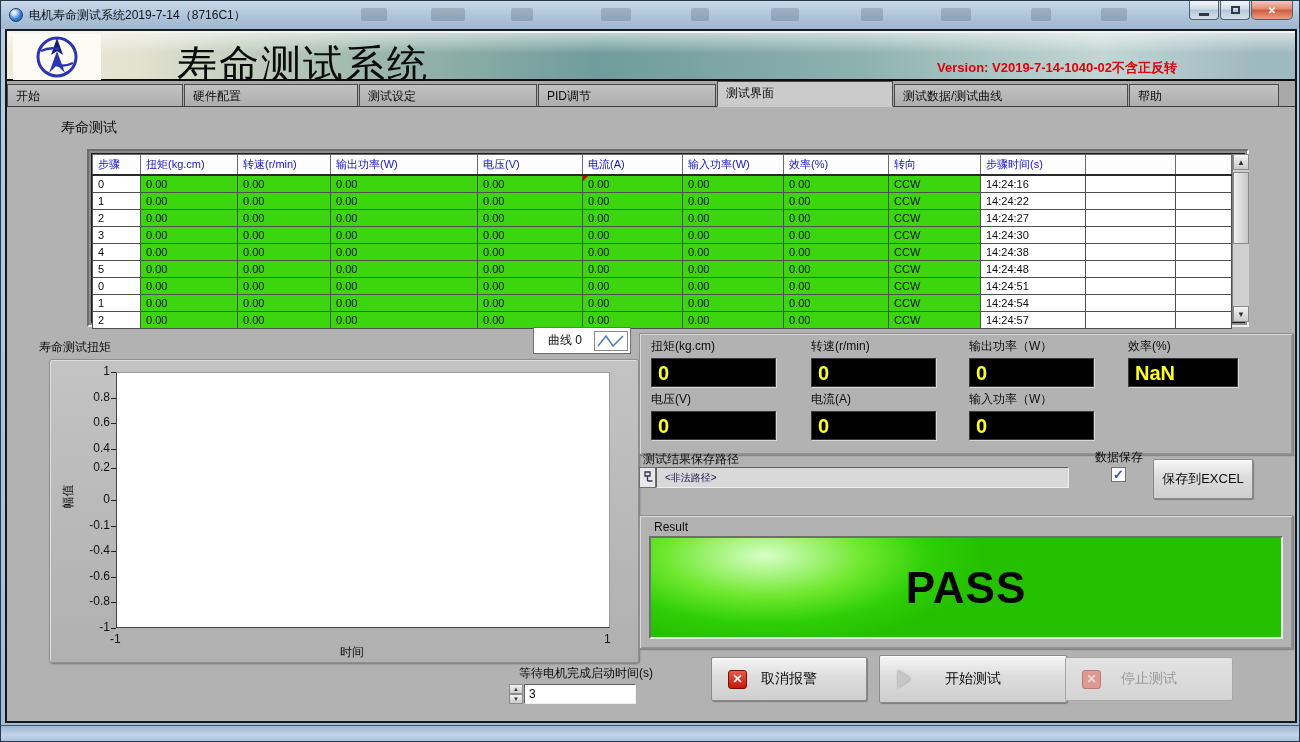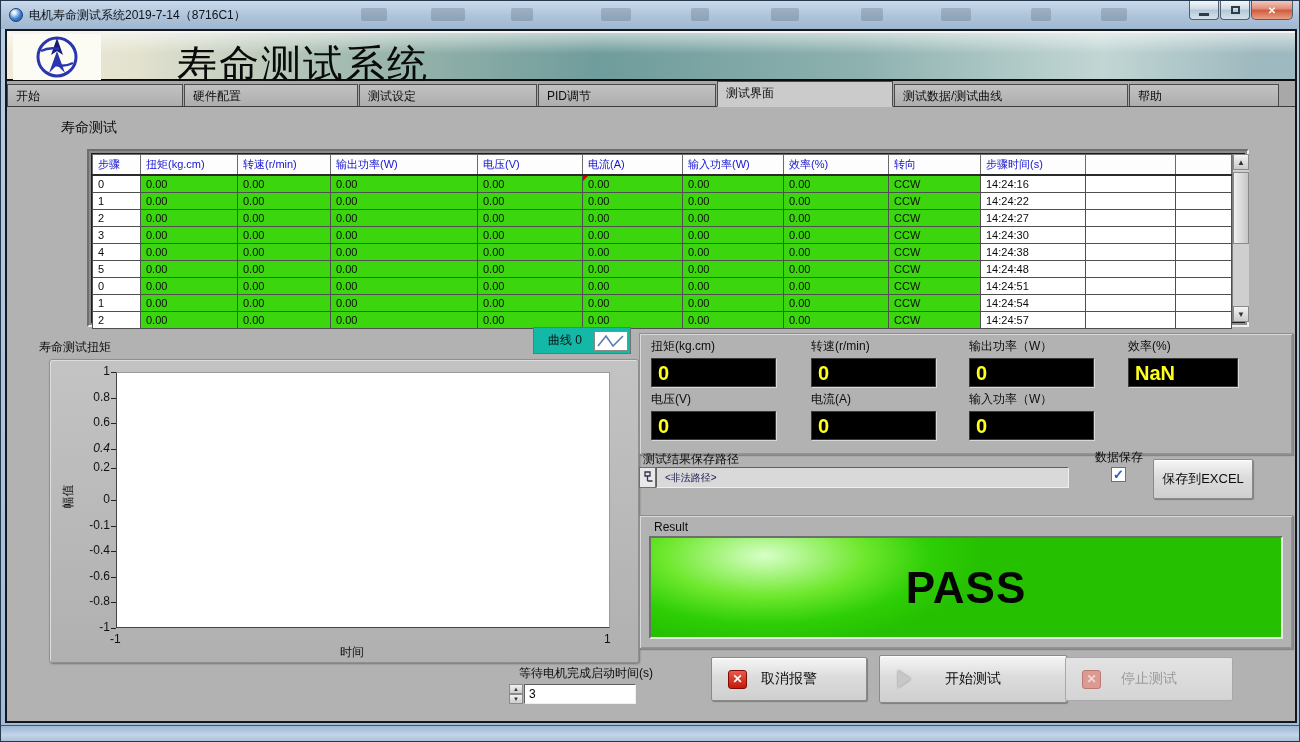--- a/index.html
+++ b/index.html
@@ -68,21 +68,21 @@
   .cell-marker { position:absolute; left:0; top:0; width:0; height:0;
     border-left:5px solid #d40000; border-bottom:5px solid transparent; }
   .sb { width:17px; background:#cfcfcf; border-left:1px solid #808080; position:relative; flex:0 0 17px; margin-left:auto; }
   .sb-btn { position:absolute; left:0; width:16px; height:16px; background:linear-gradient(#f4f4f4,#cacaca);
     border:1px solid #8a8a8a; font-size:8px; color:#333; display:flex; align-items:center; justify-content:center; }
   .sb-thumb { position:absolute; left:0; top:18px; width:16px; height:72px;
     background:linear-gradient(90deg,#efefef,#c6c6c6); border:1px solid #8a8a8a; }
 
   
   .legend { position:absolute; left:526px; top:220px; width:98px; height:27px;
-    border:1px solid #707070; background:#14b8a6; display:flex; align-items:center; padding:2px;justify-content:space-between; }
+    border:1px solid #707070; background:#ffffff; display:flex; align-items:center; padding:2px;justify-content:space-between; }
   .legend-label { font-size:12px; color:#0d0d0d; flex:1; text-align:center; }
   .legend-swatch { width:34px; height:20px; background:#fff; border:1px solid #8a8a8a;
     display:flex; align-items:center; justify-content:center; }
   .chart-panel { position:absolute; left:42px; top:252px; width:590px; height:304px;
     background:linear-gradient(#c3c3c3,#b0b0b0); border:1px solid #909090; border-radius:3px;
     box-shadow:inset 1px 1px 0 #dedede, 1px 1px 2px rgba(0,0,0,.35); }
   .plot { position:absolute; left:66px; top:12px; width:494px; height:256px; background:#fff;
     border:1px solid #9a9a9a; border-left:1px solid #444; border-bottom:1px solid #444; }
   .ytick { position:absolute; width:36px; text-align:right; font-size:12px; color:#111; left:24px; }
   .ytick::after { content:""; position:absolute; right:-6px; top:8px; width:5px; height:1px; background:#222; }
@@ -178,20 +178,21 @@
       <div class="logo">
         <svg width="44" height="44" viewBox="0 0 44 44">
           <circle cx="22" cy="22" r="19" fill="none" stroke="#2b35b0" stroke-width="3"></circle>
           <path d="M22 3 L28 20 L22 16 L16 20 Z" fill="#151c7a"></path>
           <path d="M22 16 L30 38 L22 30 L14 38 Z" fill="#2b35b0"></path>
           <path d="M6 16 Q 14 12 24 14" stroke="#2b35b0" stroke-width="2.5" fill="none"></path>
           <path d="M20 30 Q 30 32 38 28" stroke="#2b35b0" stroke-width="2.5" fill="none"></path>
         </svg>
       </div>
       <div class="banner-title">寿命测试系统</div>
+      <div class="version">Version: V2019-7-14-1040-02不含正反转</div>
     </div>
 
     <div class="tabbar">
         <div class="tab" style="width: 176px;">开始</div>
         <div class="tab" style="width: 174px;">硬件配置</div>
         <div class="tab" style="width: 178px;">测试设定</div>
         <div class="tab" style="width: 178px;">PID调节</div>
         <div class="tab active" style="width: 176px;">测试界面</div>
         <div class="tab" style="width: 234px; margin-top: 32px;">测试数据/测试曲线</div>
         <div class="tab" style="width: 150px;">帮助</div>
@@ -379,21 +380,21 @@
             <polyline points="1,12 9,2 16,12 26,2" fill="none" stroke="#5a7fae" stroke-width="1.6"></polyline>
           </svg>
         </div>
       </div>
       <div class="chart-panel">
         <div class="plot"></div>
         <div id="yticks">
             <div class="ytick" style="top: 4px;">1</div>
             <div class="ytick" style="top: 29.6px;">0.8</div>
             <div class="ytick" style="top: 55.2px;">0.6</div>
-            <div class="ytick" style="top: 80.8px; font-style: italic;">0.4</div>
+            <div class="ytick" style="top: 80.8px;">0.4</div>
             <div class="ytick" style="top: 100px;">0.2</div>
             <div class="ytick" style="top: 132px;">0</div>
             <div class="ytick" style="top: 157.6px;">-0.1</div>
             <div class="ytick" style="top: 183.2px;">-0.4</div>
             <div class="ytick" style="top: 208.8px;">-0.6</div>
             <div class="ytick" style="top: 234.4px;">-0.8</div>
             <div class="ytick" style="top: 260px;">-1</div>
           </div>
         <div class="xtick" style="left:60px;">-1</div>
         <div class="xtick" style="left:554px;">1</div>

